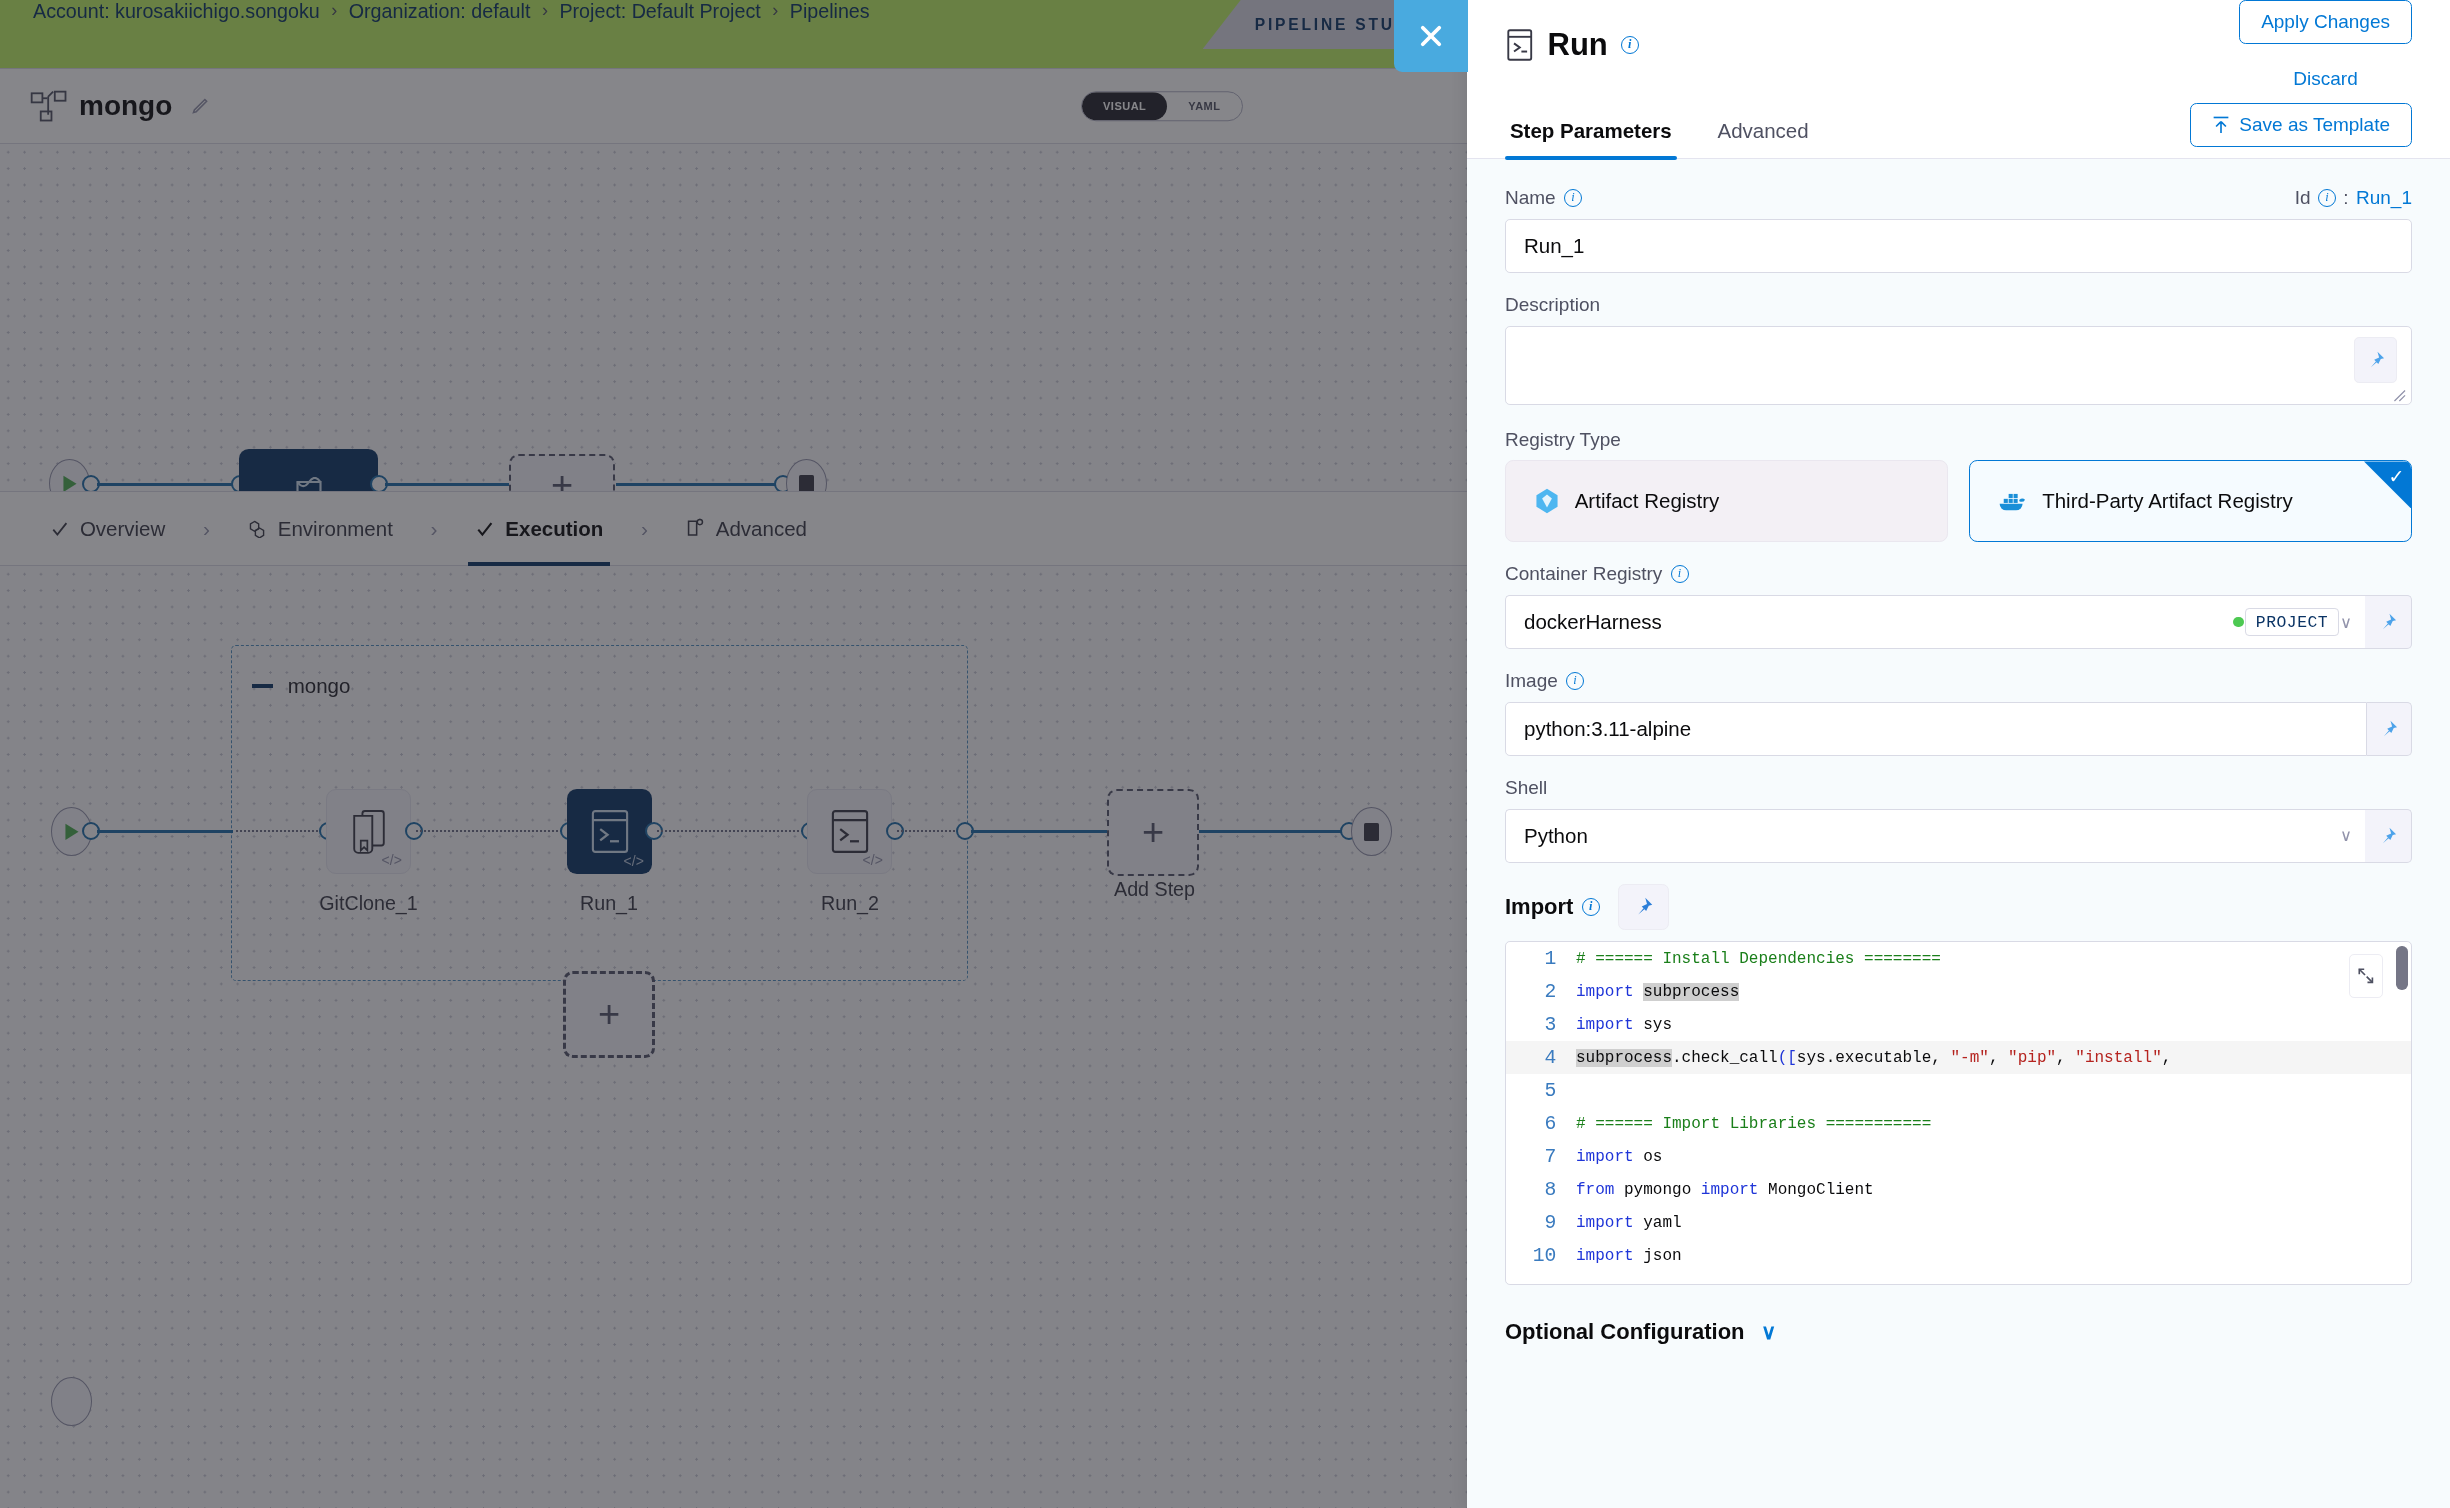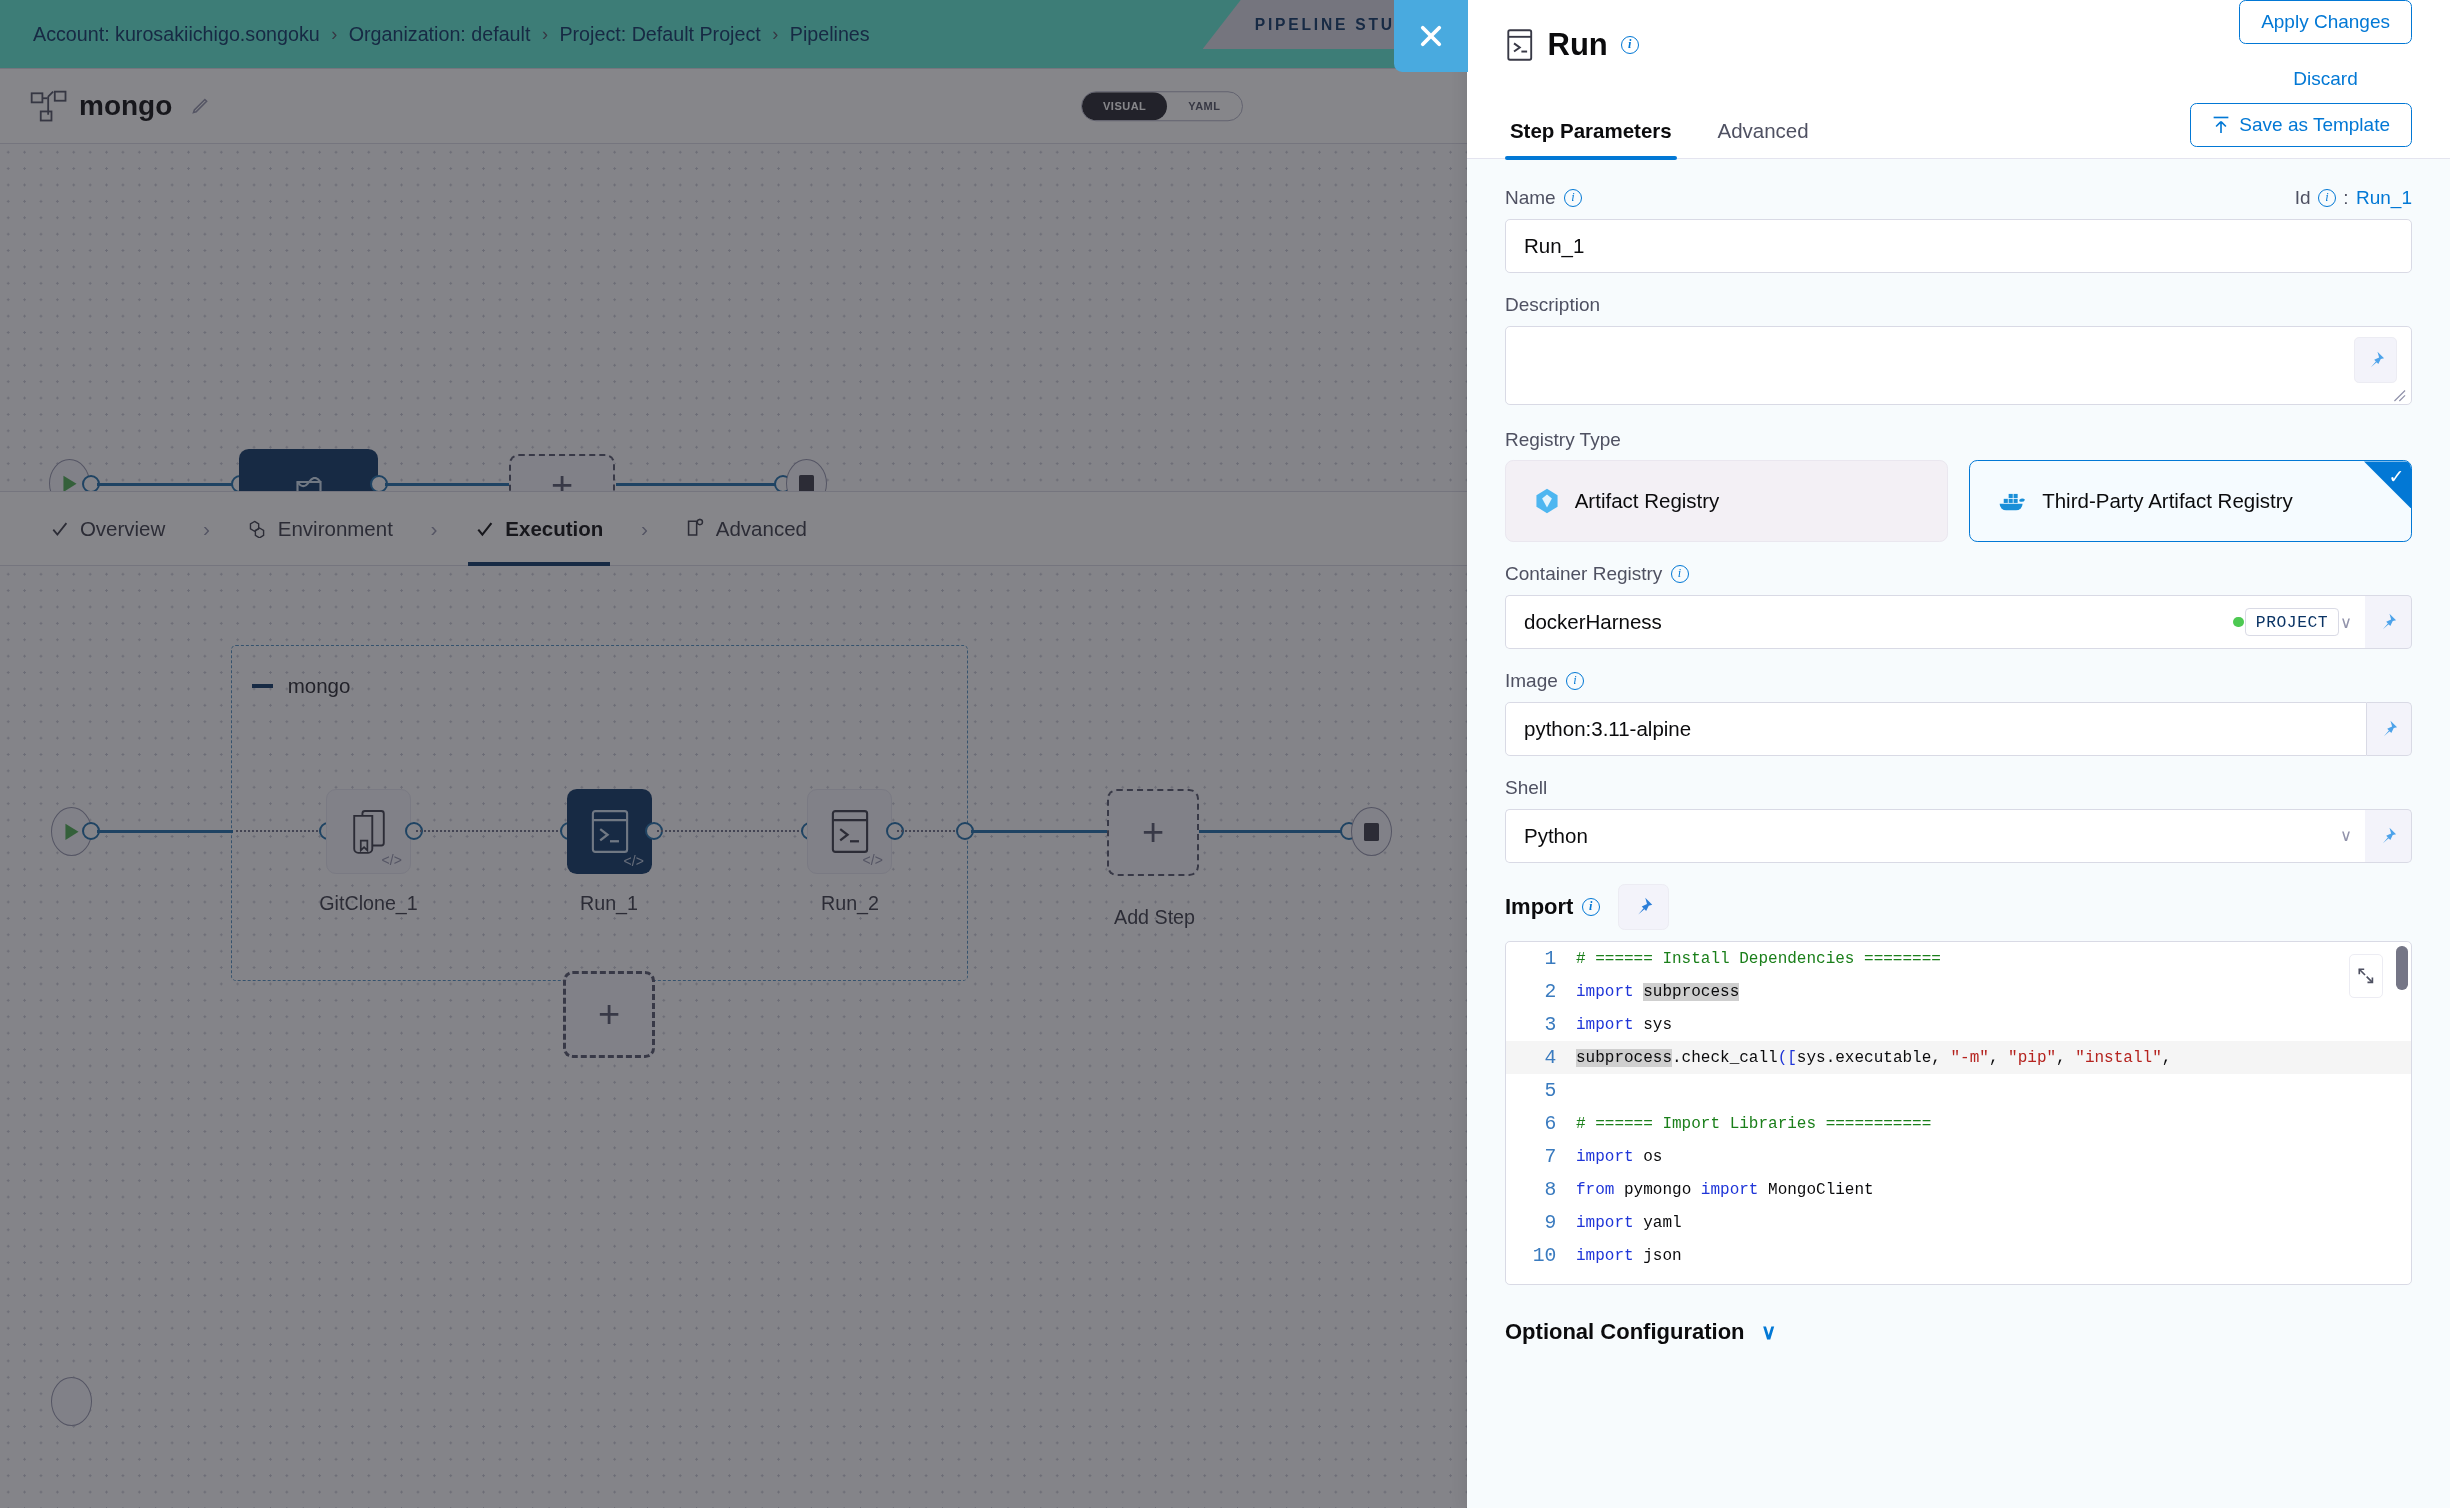--- a/index.html
+++ b/index.html
@@ -10,22 +10,22 @@
     background: #fff;
   }
   .app { position: relative; width: 2450px; height: 1508px; }
 
   
   .studio {
     position: absolute; left: 0; top: 0; width: 1467px; height: 1508px;
     background: #fafbfc; overflow: hidden;
   }
   .breadcrumb-bar {
-    height: 69px; display: flex; align-items: center; padding-left: 33px;
-    background: #5eead4; border-bottom: 0.8px solid #d9dae5;
+    height: 69px; display: flex; align-items: flex-start; padding-left: 33px;
+    background: #bef264; border-bottom: 0.8px solid #d9dae5;
     position: relative; z-index: 3;
   }
   .crumb {
     font-size: 19.7px; color: #0a3364; white-space: nowrap;
   }
   .crumb.link { cursor: pointer; }
   .crumb-sep {
     margin: 0 11.5px; color: #4f5162; font-size: 18px; font-weight: 300;
   }
   .studio-badge {
@@ -461,21 +461,21 @@
       <div class="node-label" style="left:788px; top:326px; width:124px;">Run_2</div>
       <div class="port" style="left:886px; top:256px;"></div>
 
       <div class="edge dotted" style="left:897px; top:264px; width:62px;"></div>
       <div class="port" style="left:956px; top:256px;"></div>
       <div class="edge" style="left:971px; top:264px; width:151px;"></div>
 
       <div class="node-box dashed" style="left:1107px; top:223px; width:92px; height:87px;">
         <span>+</span>
       </div>
-      <div class="node-label" style="left:1089px; top:340px; width:131px;">Add Step</div>
+      <div class="node-label" style="left:1089px; top:312px; width:131px;">Add Step</div>
       <div class="edge" style="left:1199px; top:264px; width:146px;"></div>
       <div class="port" style="left:1340px; top:256px;"></div>
       <div class="node-circle" style="left:1351px; top:241px;">
         <div style="width:14.7px;height:18px;background:#383946;border-radius:1.6px;"></div>
       </div>
 
       <div class="node-box dashed" style="left:563px; top:405px; width:92px; height:87px; border-width:3.3px;">
         <span>+</span>
       </div>
     </div>

